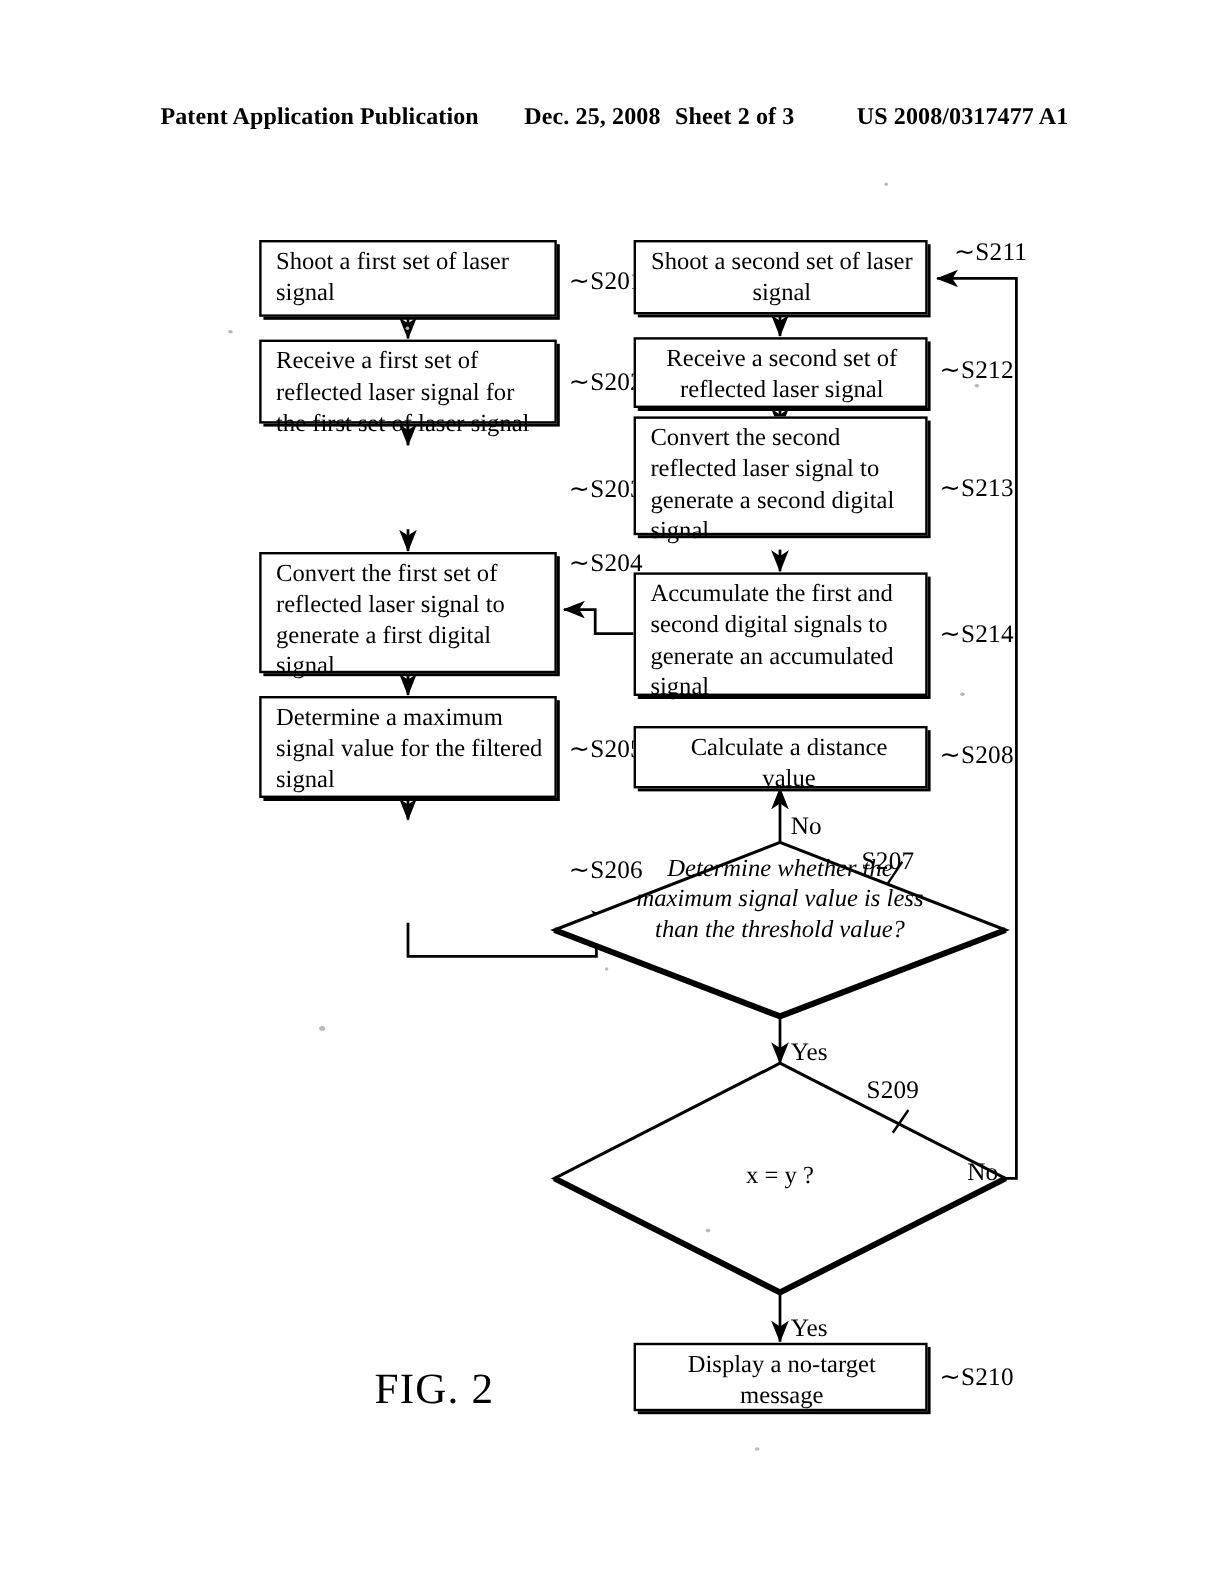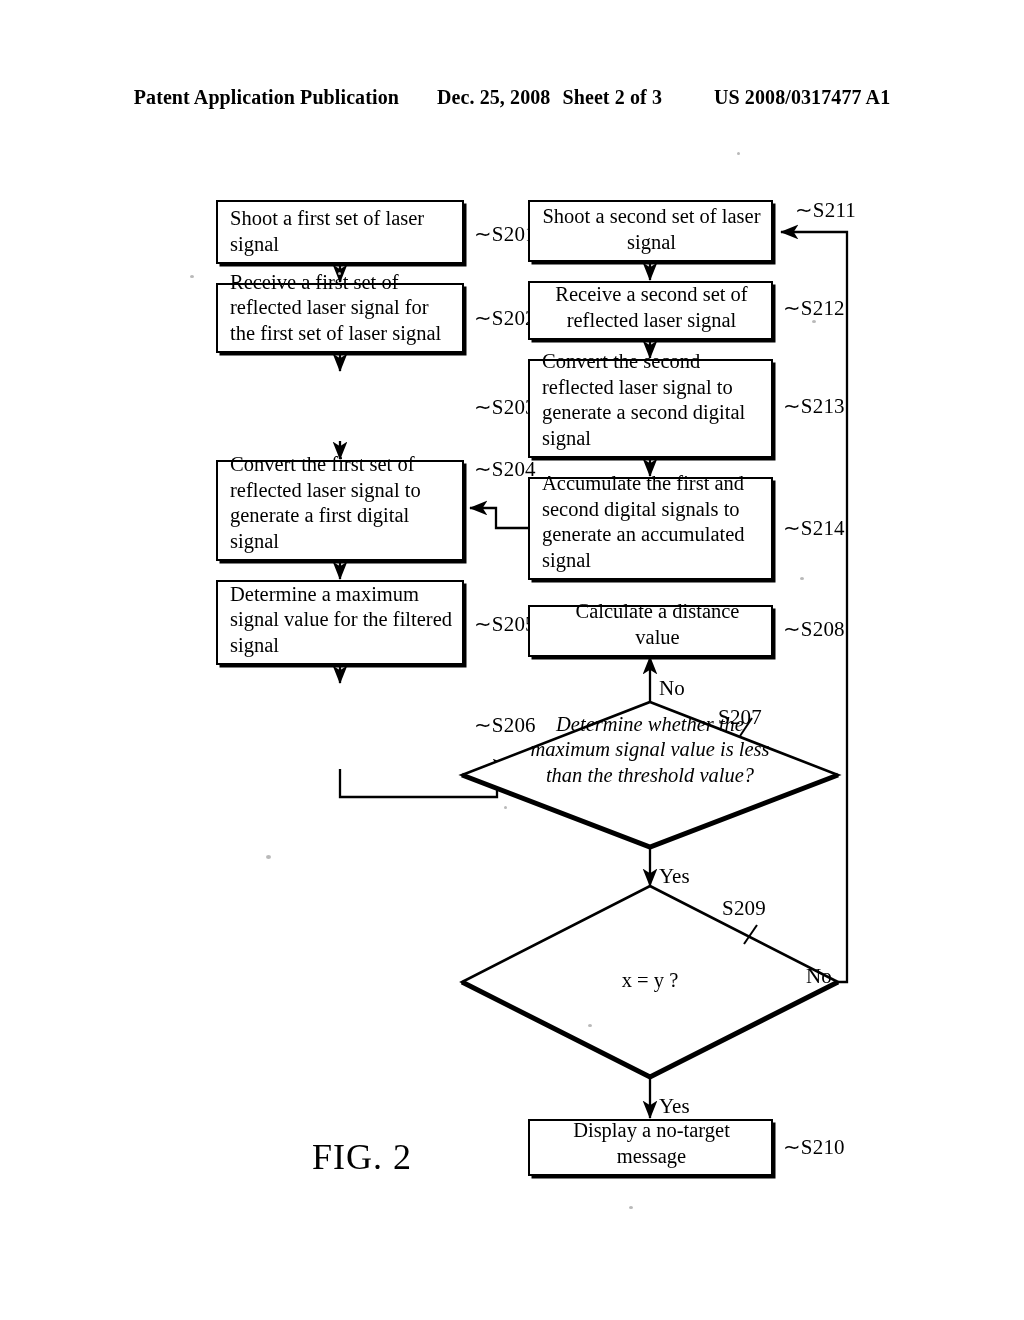--- a/index.html
+++ b/index.html
@@ -54,21 +54,21 @@
   }
 
   .node {
     position: absolute;
     box-sizing: border-box;
     border: 2.4px solid #000;
     background: #fff;
     
     box-shadow: 3px 3px 0 -0.5px #000;
     display: flex;
-    align-items: flex-end;
+    align-items: flex-start;
     padding: 4px 10px 4px 12px;
     font-size: 20.5px;
     line-height: 1.26;
   }
   .node .txt { display: block; width: 100%; }
   .node.center .txt { text-align: center; }
 
   .steplbl {
     position: absolute;
     font-size: 21px;
@@ -192,21 +192,21 @@
   <div class="node center" style="left:528px; top:200px; width:245px; height:62px;">
     <span class="txt">Shoot a second set of laser signal</span>
   </div>
   <div class="steplbl" style="left:783px; top:198px;margin-left:12px;">∼<span>S211</span></div>
 
   <div class="node center" style="left:528px; top:281px; width:245px; height:59px;">
     <span class="txt">Receive a second set of reflected laser signal</span>
   </div>
   <div class="steplbl" style="left:783px; top:296px;">∼<span>S212</span></div>
 
-  <div class="node" style="left:528px; top:359px; width:245px; height:99px;">
+  <div class="node" style="left:528px; top:347px; width:245px; height:99px;">
     <span class="txt">Convert the second reflected laser signal to generate a second digital signal</span>
   </div>
   <div class="steplbl" style="left:783px; top:394px;">∼<span>S213</span></div>
 
   <div class="node" style="left:528px; top:477px; width:245px; height:103px;">
     <span class="txt">Accumulate the first and second digital signals to generate an accumulated signal</span>
   </div>
   <div class="steplbl" style="left:783px; top:516px;">∼<span>S214</span></div>
 
   <div class="node center" style="left:528px; top:605px; width:245px; height:52px;padding-left:24px;">

